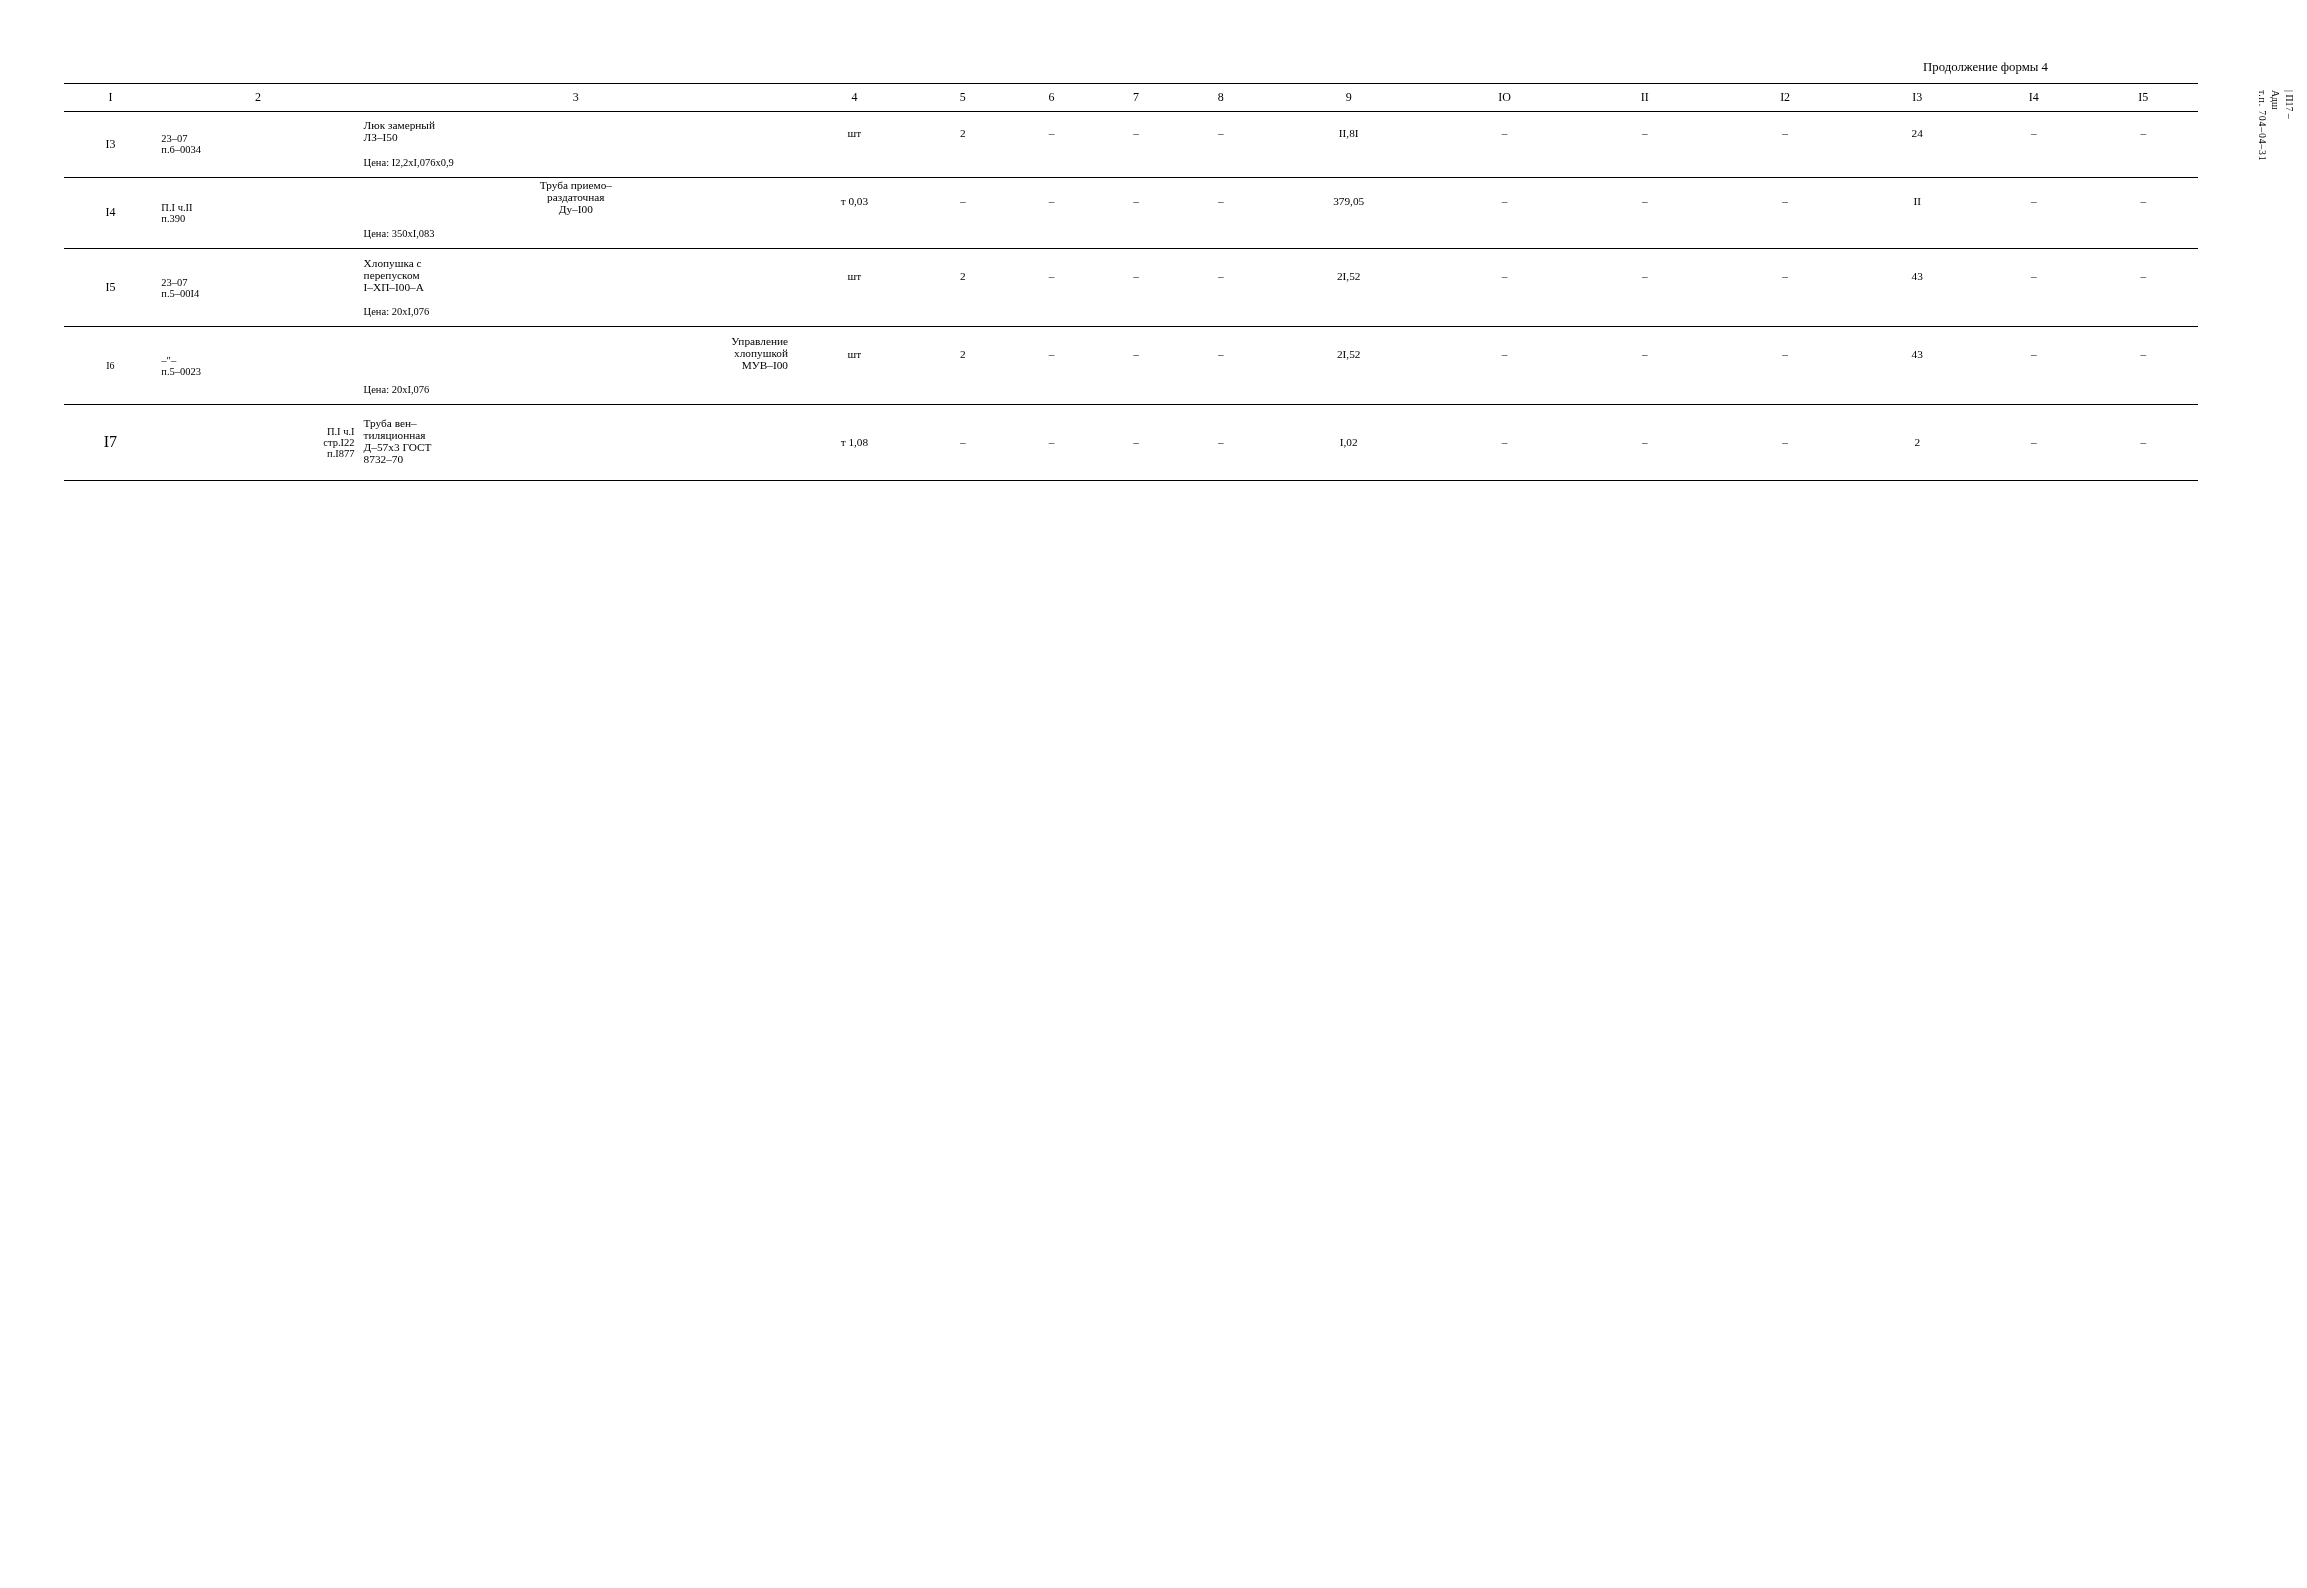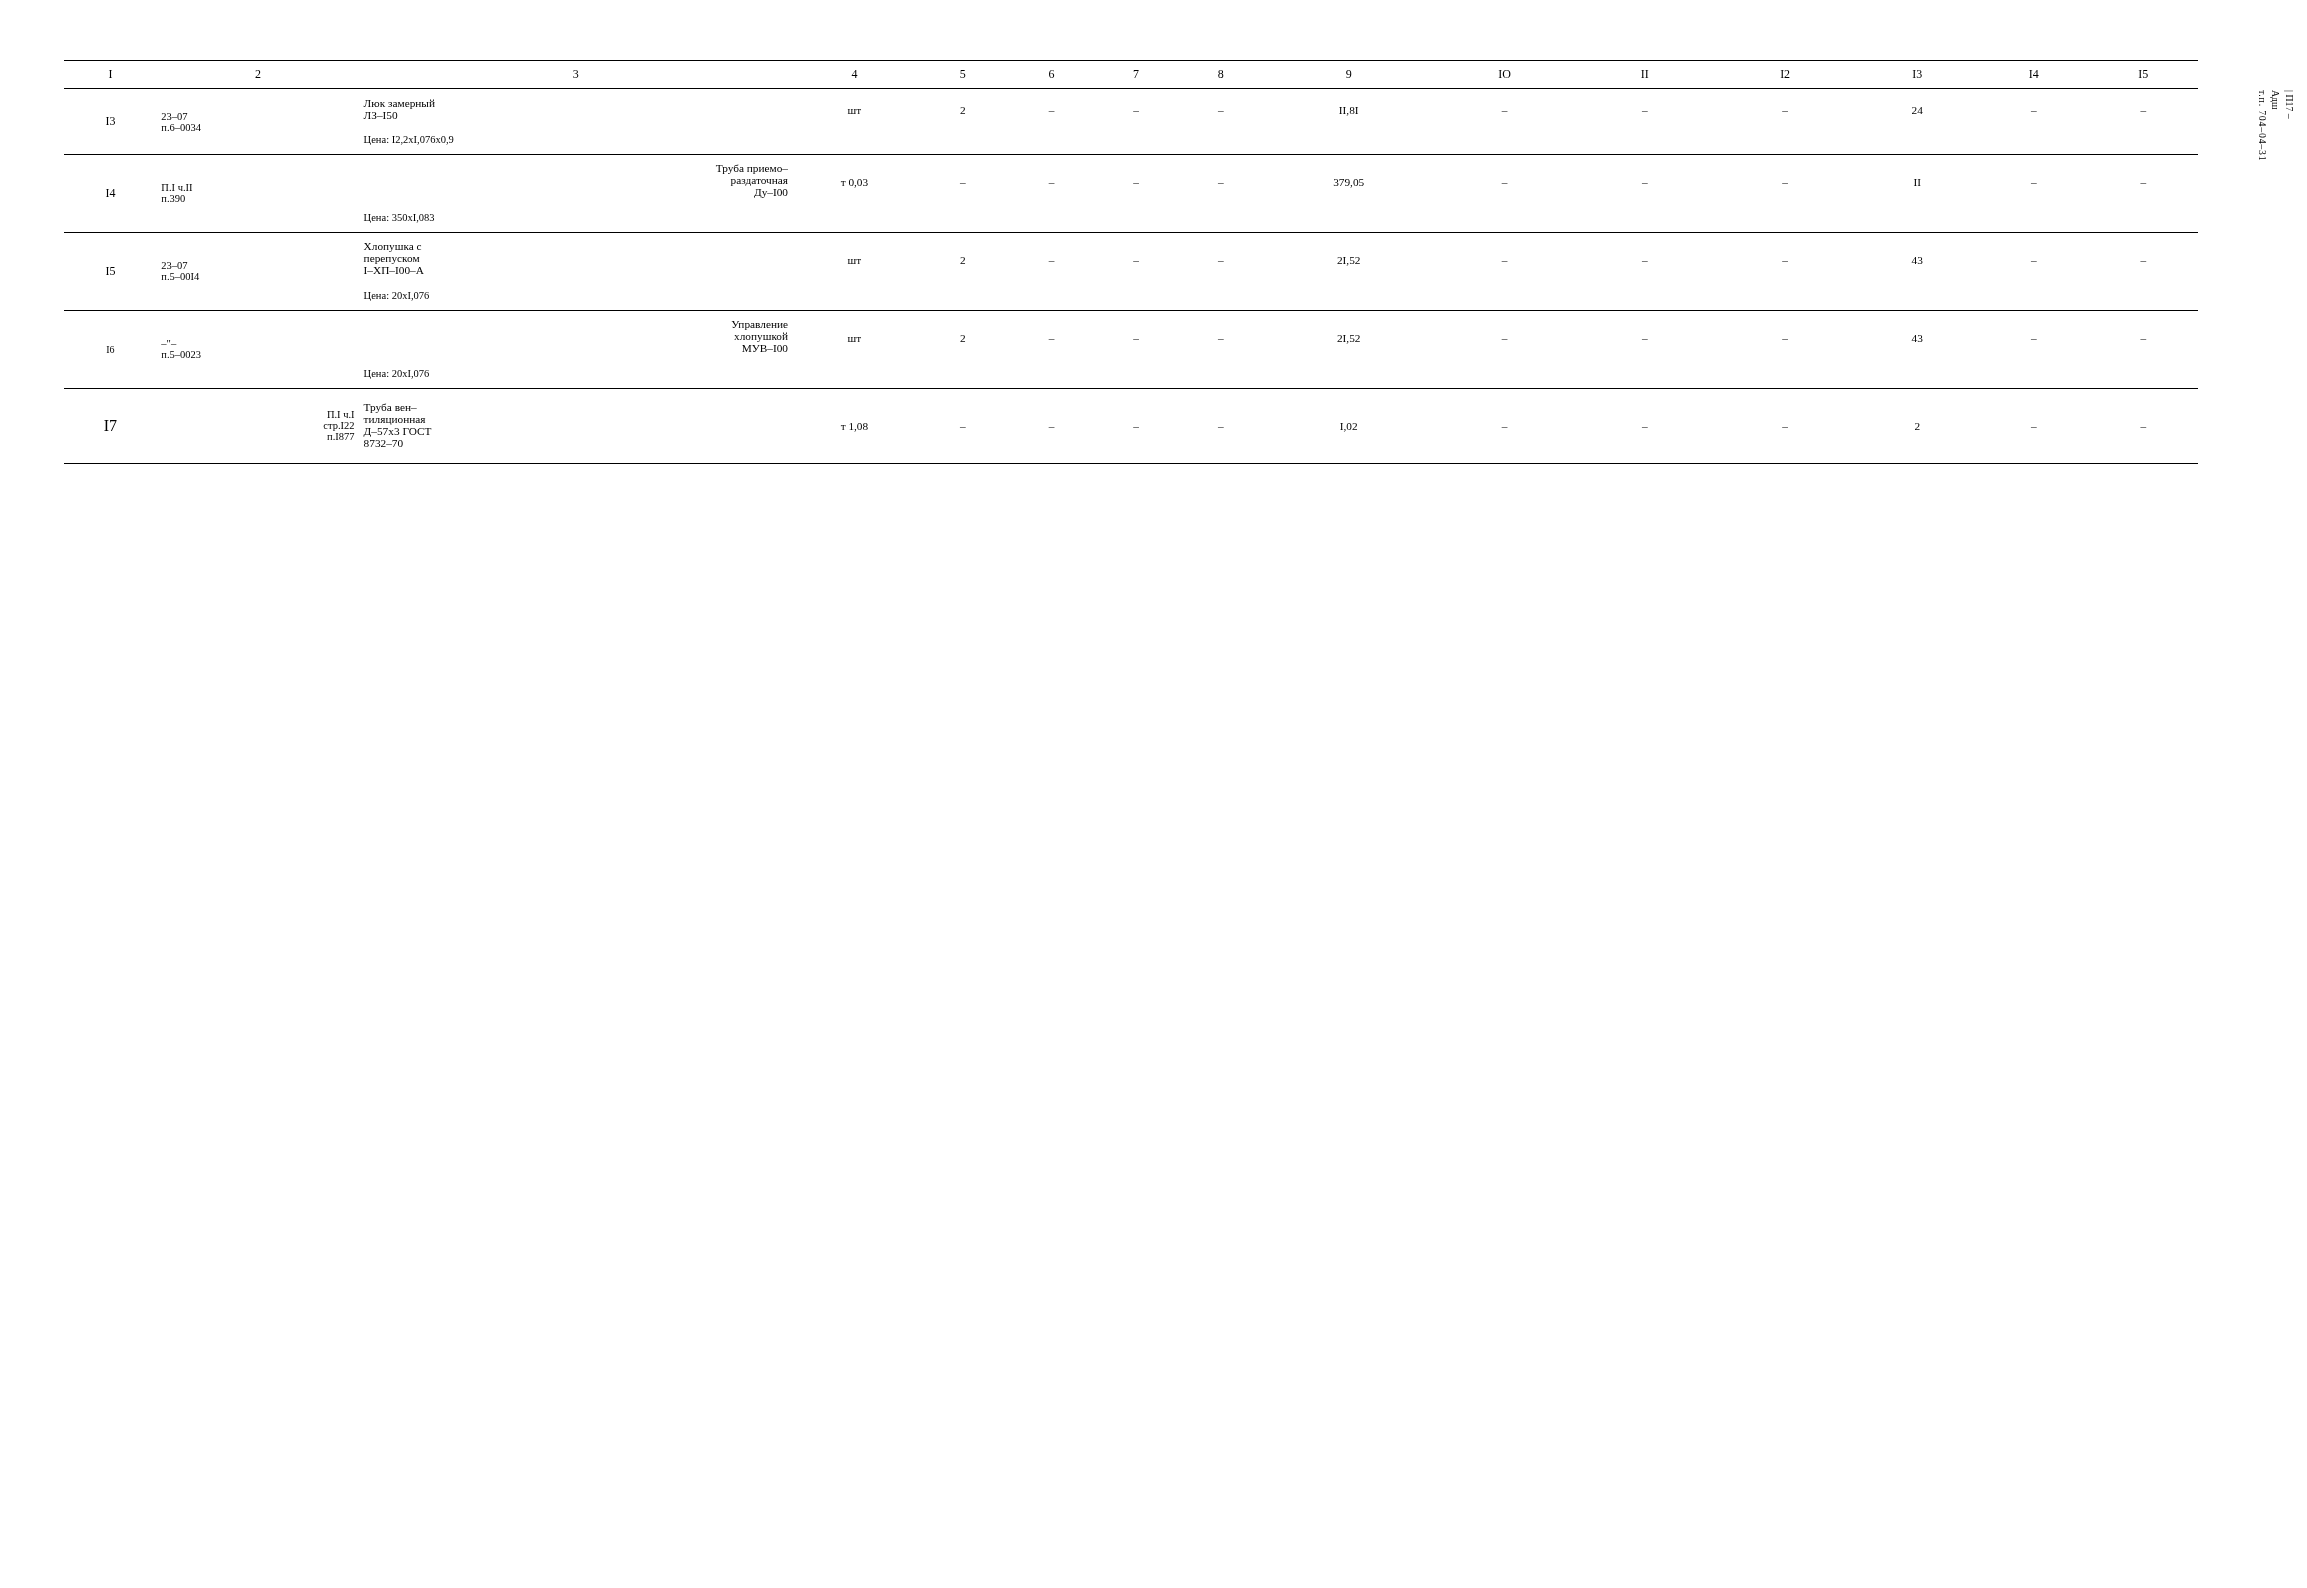--- a/index.html
+++ b/index.html
@@ -75,20 +75,23 @@
     .col-12 { width: 68px; }
     .col-13 { width: 60px; }
     .col-14 { width: 53px; }
     .col-15 { width: 53px; }
   </style>
 </head>
 <body>
 
 <div class="page-container">
 
+  <div class="header-title">
+    <span>Продолжение формы 4</span>
+  </div>
 
   <table class="main-table">
     <colgroup>
       <col class="col-1">
         <col class="col-2">
         <col class="col-3">
       <col class="col-4">
         <col class="col-5">
         <col class="col-6">
       <col class="col-7">
@@ -142,21 +145,21 @@
       <tr>
         <td style="height:7.5px;"></td>
       </tr>
       <tr>
         <td style="text-align:left; padding-bottom:9px; font-size:10.5px;" colspan="1">Цена: I2,2xI,076x0,9</td>
       </tr>
 
       <tr style="border-top:0.8px solid #000;">
         <td rowspan="3" style="vertical-align:middle; font-size:12px;">I4</td>
         <td rowspan="3" style="vertical-align:middle; font-size:10.5px; text-align:left;">П.I ч.II<br>п.390</td>
-        <td style="text-align:right; padding-top:7px; vertical-align:bottom;">Труба приемо–<br>раздаточная<br>Ду–I00</td>
+        <td style="text-align:center; padding-top:1px; vertical-align:bottom;">Труба приемо–<br>раздаточная<br>Ду–I00</td>
         <td rowspan="2" style="vertical-align:middle;">т 0,03</td>
         <td rowspan="2" style="vertical-align:middle;">–</td>
         <td rowspan="2">–</td>
         <td rowspan="2">–</td>
         <td rowspan="2">–</td>
         <td rowspan="2" style="vertical-align:middle;">379,05</td>
         <td rowspan="2">–</td>
         <td rowspan="2">–</td>
         <td rowspan="2">–</td>
         <td rowspan="2" style="vertical-align:middle;">II</td>

